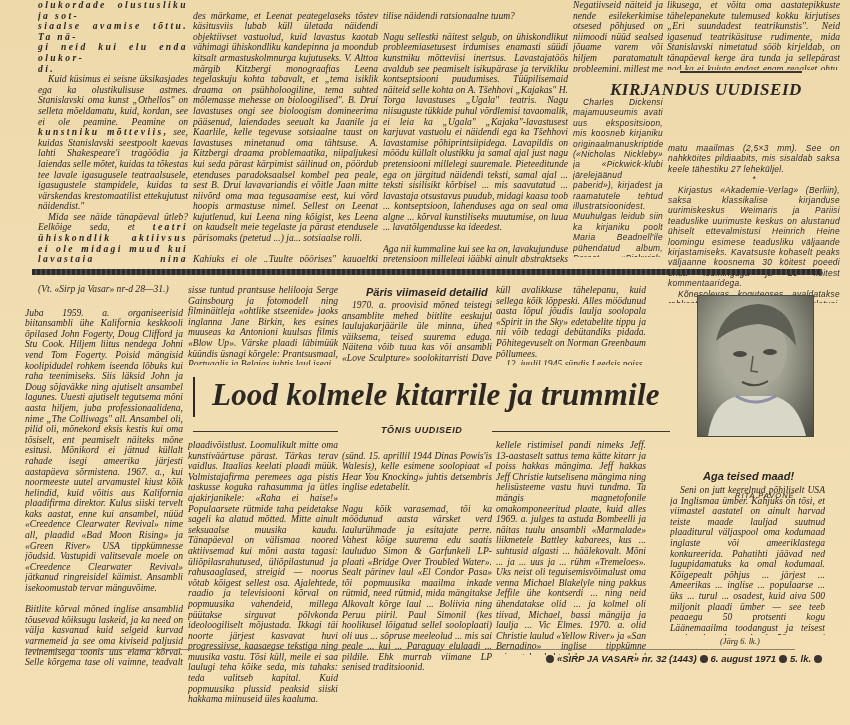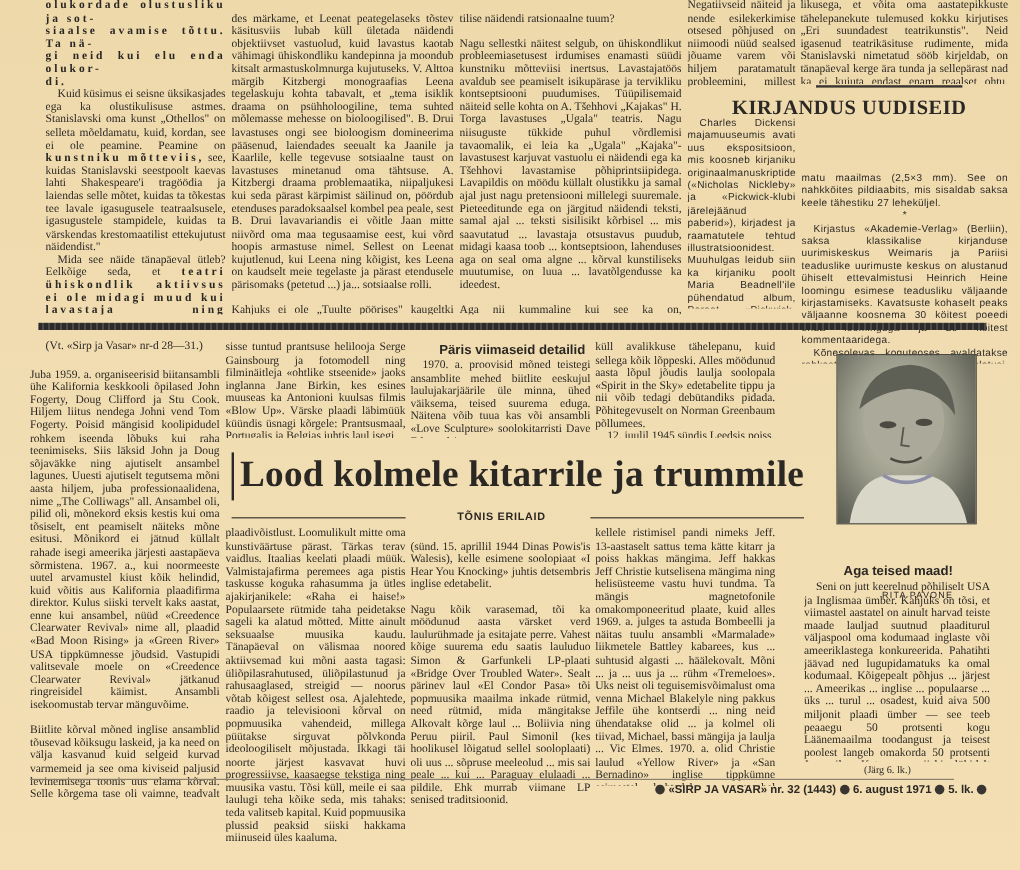--- a/index.html
+++ b/index.html
@@ -1,17 +1,17 @@
 <!DOCTYPE html>
 <html><head>
 <meta charset="utf-8">
 <style>
   html,body{margin:0;padding:0;}
   body{width:850px;height:725px;overflow:hidden;background:#efdcb0;position:relative;font-family:"Liberation Serif",serif;color:#2a2622;}
-  .paper{position:absolute;left:0;top:0;width:850px;height:725px;background:linear-gradient(180deg,#eed9ab 0%,#f1ddb2 50%,#f3dfb3 100%);}
+  .paper{position:absolute;left:0;top:0;width:850px;height:725px;background:linear-gradient(180deg,#eed9ab 0%,#f1ddb2 50%,#f3dfb3 100%);font-style:italic;}
   .col{position:absolute;font-size:9.6px;line-height:10.6px;text-align:justify;overflow:hidden;color:#2b2824;}
   .col p{margin:0;text-indent:10px;}
   .col p.noind{text-indent:0;}
   .spaced{letter-spacing:2.4px;font-weight:bold;}
   .sans{font-family:"Liberation Sans",sans-serif;font-size:8.4px;line-height:10.4px;letter-spacing:.3px;color:#2e2b28;}
   .rule-thick{position:absolute;height:6px;background:repeating-linear-gradient(90deg,#2b2b2b 0 3px,#4d4a45 3px 5px);}
   .rule-thin{position:absolute;height:1px;background:#3a3631;}
   .vrule{position:absolute;width:1px;background:#6d6556;}
   .hdr-kirj{position:absolute;font-family:"Liberation Serif",serif;font-weight:bold;font-size:17px;letter-spacing:.5px;color:#2c2825;}
   .title-big{position:absolute;font-family:"Liberation Serif",serif;font-weight:bold;font-size:31px;color:#2b2723;letter-spacing:.2px;}
@@ -101,23 +101,23 @@
   <div class="col" style="left:342px;top:300px;width:150px;height:65px;">
     <p>1970. a. proovisid mõned teistegi ansamblite mehed biitlite eeskujul laulujakarjäärile üle minna, ühed väiksema, teised suurema eduga. Näitena võib tuua kas või ansambli «Love Sculpture» soolokitarristi Dave Edmundsi</p>
   </div>
 
   <div class="col" style="left:496px;top:285px;width:150px;height:80px;">
     <p class="noind">küll avalikkuse tähelepanu, kuid sellega kõik lõppeski. Alles möödunud aasta lõpul jõudis laulja soolopala «Spirit in the Sky» edetabelite tippu ja nii võib tedagi debütandiks pidada. Põhitegevuselt on Norman Greenbaum põllumees.</p>
     <p>12. juulil 1945 sündis Leedsis poiss,</p>
   </div>
 
   <div class="vrule" style="left:193px;top:377px;height:40px;width:2px;background:#2c2825;"></div>
-  <div class="title-big" style="left:200px;top:377px;">Lood kolmele kitarrile ja trummile</div>
+  <div class="title-big" style="left:212px;top:377px;">Lood kolmele kitarrile ja trummile</div>
   <div class="rule-thin" style="left:193px;top:431px;width:145px;"></div>
-  <div class="byline" style="left:381px;top:425px;">TÕNIS ERILAID</div>
+  <div class="byline" style="left:381px;top:425px;">TÕNIS UUDISEID</div>
   <div class="rule-thin" style="left:492px;top:431px;width:178px;"></div>
 
   <div class="col" style="left:188px;top:440px;width:150px;height:280px;">
     <p class="noind">plaadivõistlust. Loomulikult mitte oma kunstiväärtuse pärast. Tärkas terav vaidlus. Itaalias keelati plaadi müük. Valmistajafirma peremees aga pistis taskusse koguka rahasumma ja ütles ajakirjanikele: «Raha ei haise!» Populaarsete rütmide taha peidetakse sageli ka alatud mõtted. Mitte ainult seksuaalse muusika kaudu. Tänapäeval on välismaa noored aktiivsemad kui mõni aasta tagasi: üliõpilasrahutused, üliõpilastunud ja rahusaaglased, streigid — noorus võtab kõigest sellest osa. Ajalehtede, raadio ja televisiooni kõrval on popmuusika vahendeid, millega püütakse sirguvat põlvkonda ideoloogiliselt mõjustada. Ikkagi täi noorte järjest kasvavat huvi progressiivse, kaasaegse tekstiga ning muusika vastu. Tõsi küll, meile ei saa laulugi teha kõike seda, mis tahaks: teda valitseb kapital. Kuid popmuusika plussid peaksid siiski hakkama miinuseid üles kaaluma.</p>
   </div>
 
   <div class="col" style="left:342px;top:440px;width:150px;height:240px;white-space:pre-line;">
     <div>(sünd. 15. aprillil 1944 Dinas Powis'is Walesis), kelle esimene soolopiaat «I Hear You Knocking» juhtis detsembris inglise edetabelit.
 
 Nagu kõik varasemad, tõi ka möödunud aasta värsket verd laulurühmade ja esitajate perre. Vahest kõige suurema edu saatis lauluduo Simon &amp; Garfunkeli LP-plaati «Bridge Over Troubled Water». Sealt pärinev laul «El Condor Pasa» tõi popmuusika maailma inkade rütmid, need rütmid, mida mängitakse Alkovalt kõrge laul ... Boliivia ning Peruu piiril. Paul Simonil (kes hoolikusel lõigatud sellel sooloplaati) oli uus ... sõpruse meeleolud ... mis sai peale ... kui ... Paraguay elulaadi ... pildile. Ehk murrab viimane LP senised traditsioonid.

